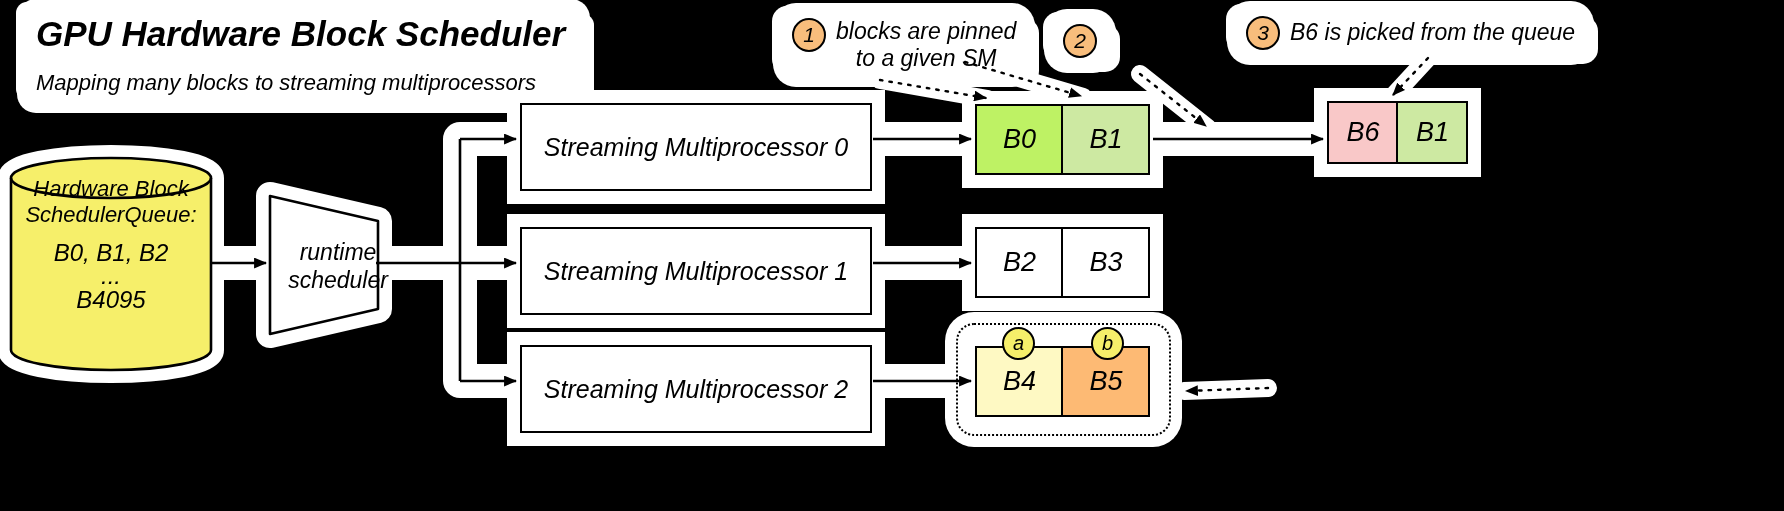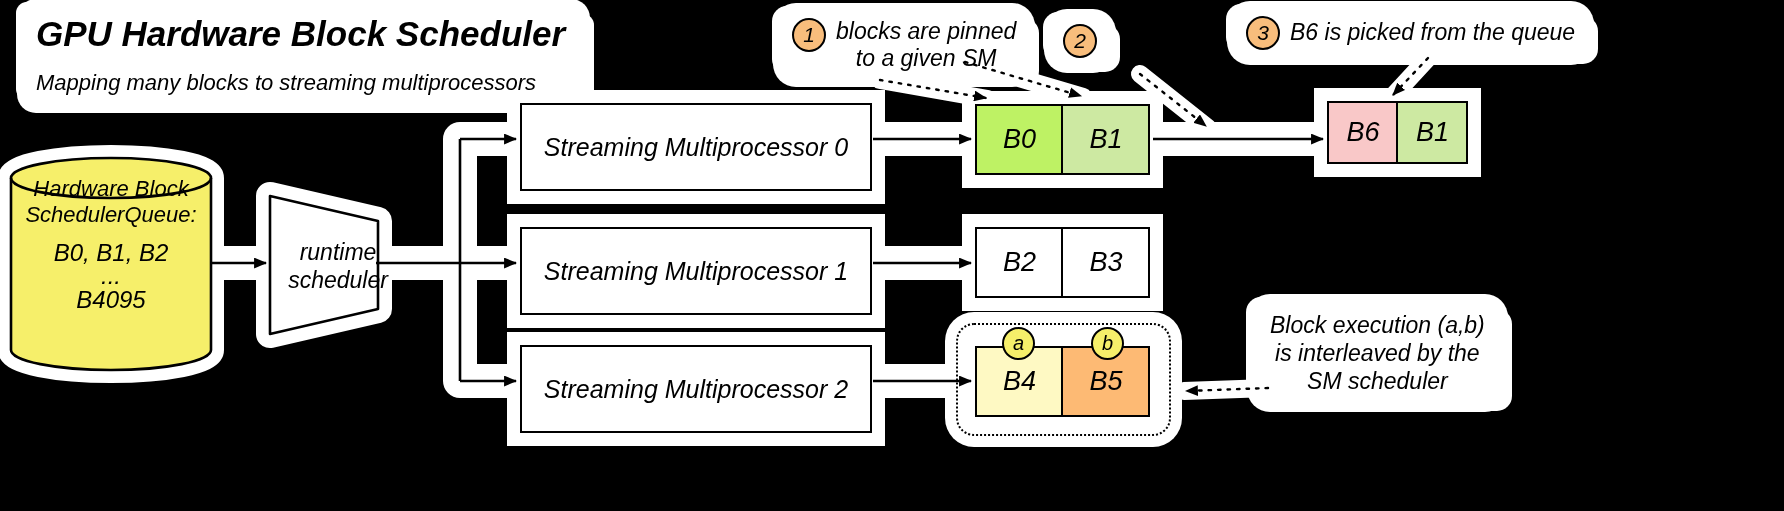--- a/index.html
+++ b/index.html
@@ -174,25 +174,20 @@
 
   <div class="abs blob callout center" style="left:1236px; top:10px">
     <div class="num-circle" style="background: rgb(248, 189, 124);">
       <span>3</span>
     </div>
     <div class="callout-text">
       <div>B6 is picked from the queue</div>
     </div>
   </div>
 
-  <div class="abs blob note" style="left:1256px; top:303px">
-    <div>Block execution (a,b)</div>
-    <div>is interleaved by the</div>
-    <div>SM scheduler</div>
-  </div>
 
   <svg class="layer" width="1784" height="511" style="z-index:6">
     <defs>
       <marker id="ah" viewBox="0 0 12 10" refX="11" refY="5" markerUnits="userSpaceOnUse" markerWidth="13" markerHeight="11" orient="auto">
         <path d="M0 0 L12 5 L0 10 Z" fill="#000"></path>
       </marker>
     </defs>
     <g stroke="#000000" stroke-width="2.6" fill="none">
       <path d="M212 263 H266" marker-end="url(#ah)"></path>
       <path d="M376 263 H460 M460 139 V381"></path>

